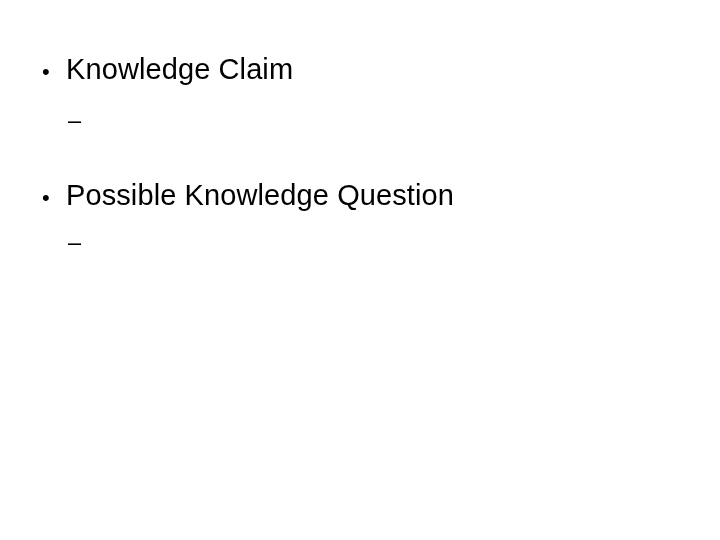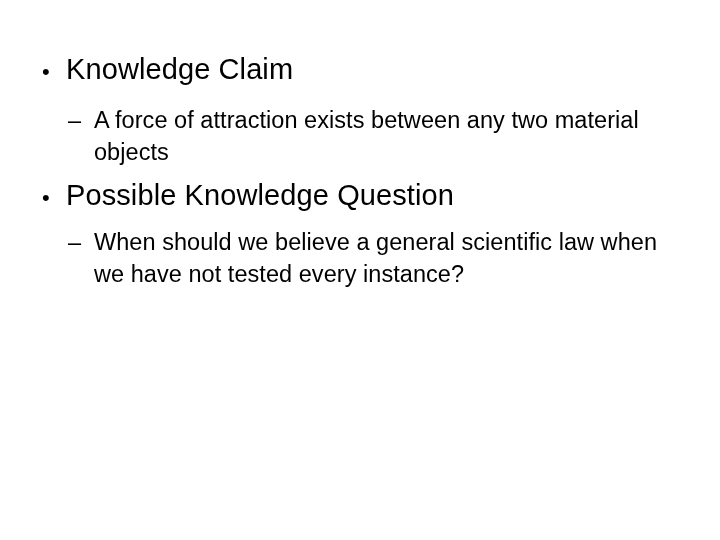--- a/index.html
+++ b/index.html
@@ -77,26 +77,24 @@
 
 <div class="slide">
 
   <div class="content-block bullet-l1" id="group-1-bullet">
     <span class="marker">•</span>
     <span class="text">Knowledge Claim</span>
   </div>
 
   <div class="content-block bullet-l2" id="group-1-sub">
     <span class="marker">–</span>
-    <span class="text">A force of attraction exists between any two material objects</span>
   </div>
 
   <div class="content-block bullet-l1" id="group-2-bullet">
     <span class="marker">•</span>
     <span class="text">Possible Knowledge Question</span>
   </div>
 
   <div class="content-block bullet-l2" id="group-2-sub">
     <span class="marker">–</span>
-    <span class="text">When should we believe a general scientific law when we have not tested every instance?</span>
   </div>
 
 </div>
 
 </body></html>

